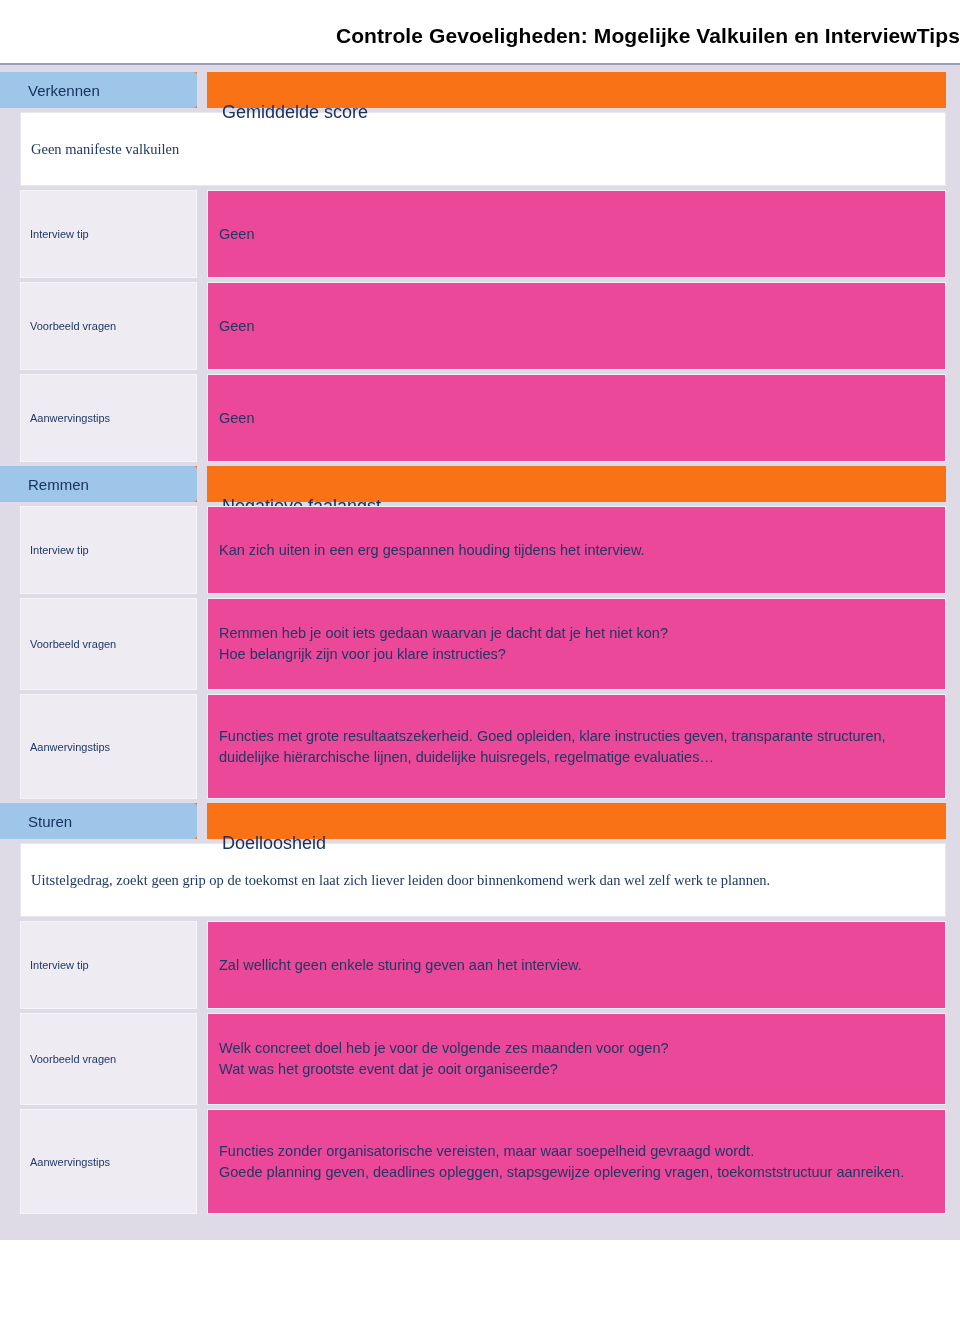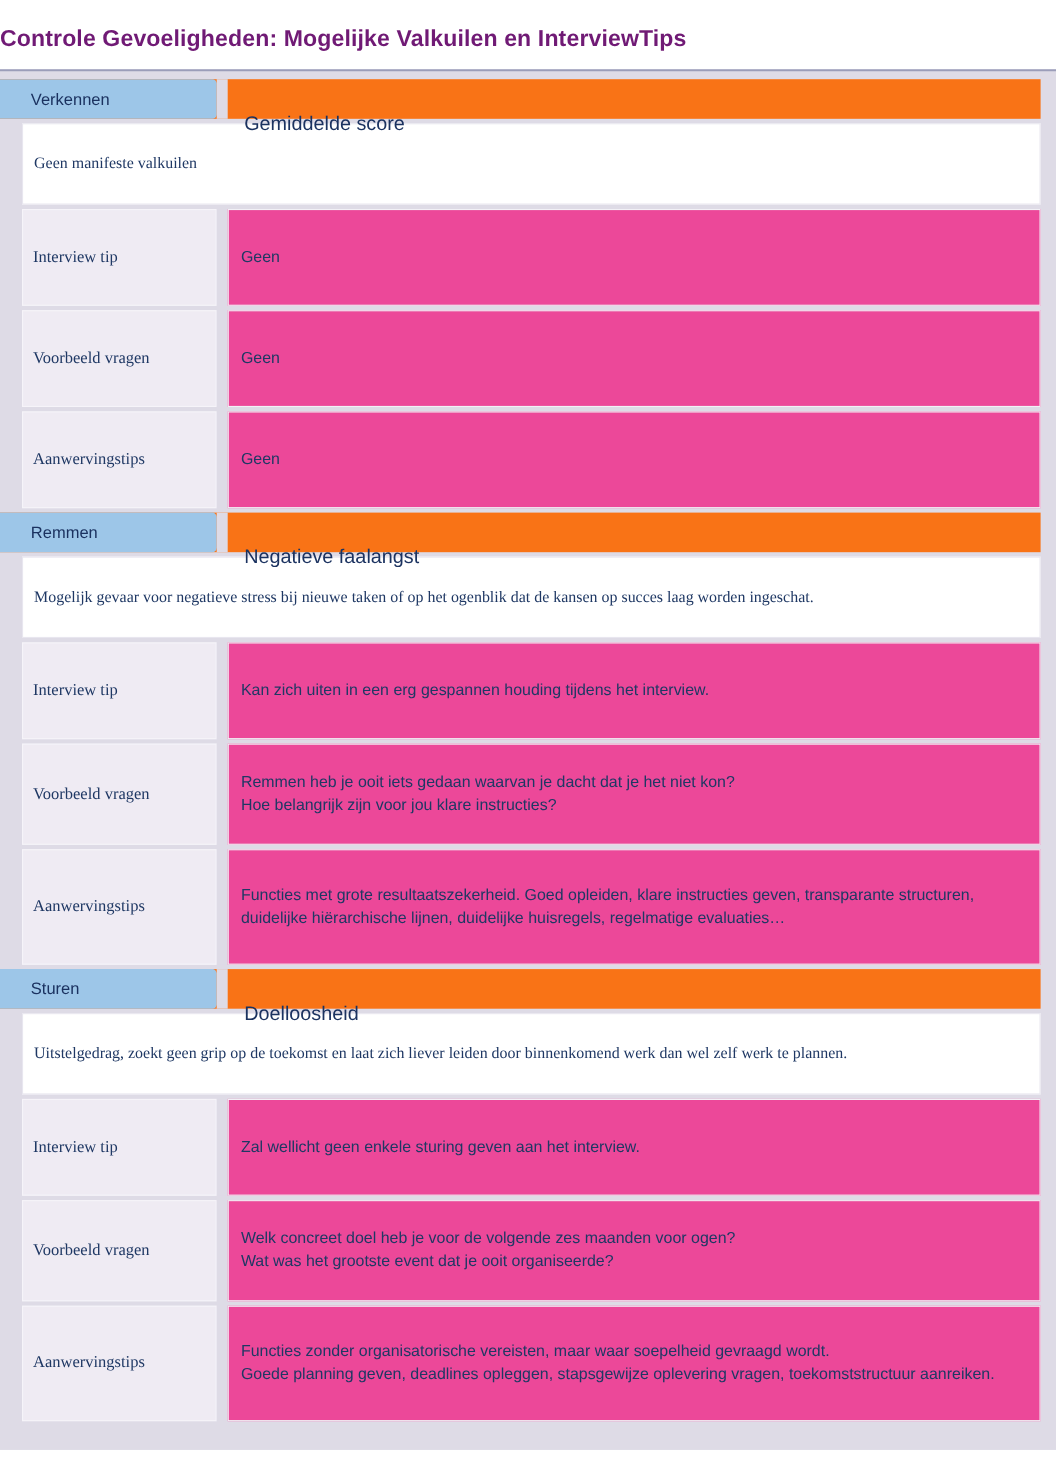--- a/index.html
+++ b/index.html
@@ -13,22 +13,22 @@
     width: 960px;
     min-height: 1336px;
     position: relative;
     background: #ffffff;
   }
 
   
   .doc-title {
     font-size: 21px;
     font-weight: bold;
-    color: #701a75;
-    text-align: left;
+    color: #000000;
+    text-align: right;
     letter-spacing: 0.1px;
     padding: 9px 0 0 0;
     line-height: 1.25;
   }
 
   
   .table-wrap {
     margin-top: 14px;
     padding: 0 0 0 0;
     background: #dedbe6;
@@ -97,26 +97,25 @@
     align-items: stretch;
     margin: 4px 0 4px 20px;
     min-height: 92px;
   }
   .kv-label {
     width: 177px;
     flex: 0 0 177px;
     background: #efebf3;
     border: 1px solid #f6f4f9;
     color: #1f3864;
-    font-size: 15px;
+    font-size: 11px;
     display: flex;
     align-items: center;
     padding-left: 9px;
     line-height: 1.3;
-    font-family: Liberation Serif, serif;
   }
   .kv-gap { width: 10px; flex: 0 0 10px; background: #dedbe6; }
   .kv-value {
     flex: 1;
     background: #ec4899;
     border: 1px solid #f2f1f6;
     color: #1f3864;
     font-size: 14.5px;
     line-height: 1.45;
     display: flex;
@@ -169,23 +168,20 @@
         <div class="kv-gap"></div>
         <div class="kv-value">Geen</div>
       </div>
 
       <div class="section-header">
         <div class="sh-left">Remmen</div>
         <div class="sh-gap"></div>
         <div class="sh-right">Negatieve faalangst</div>
       </div>
 
-      <div class="desc-row">
-        <div class="desc-text">Mogelijk gevaar voor negatieve stress bij nieuwe taken of op het ogenblik dat de kansen op succes laag worden ingeschat.</div>
-      </div>
 
       <div class="kv-row short">
         <div class="kv-label">Interview tip</div>
         <div class="kv-gap"></div>
         <div class="kv-value">Kan zich uiten in een erg gespannen houding tijdens het interview.</div>
       </div>
 
       <div class="kv-row">
         <div class="kv-label">Voorbeeld vragen</div>
         <div class="kv-gap"></div>

